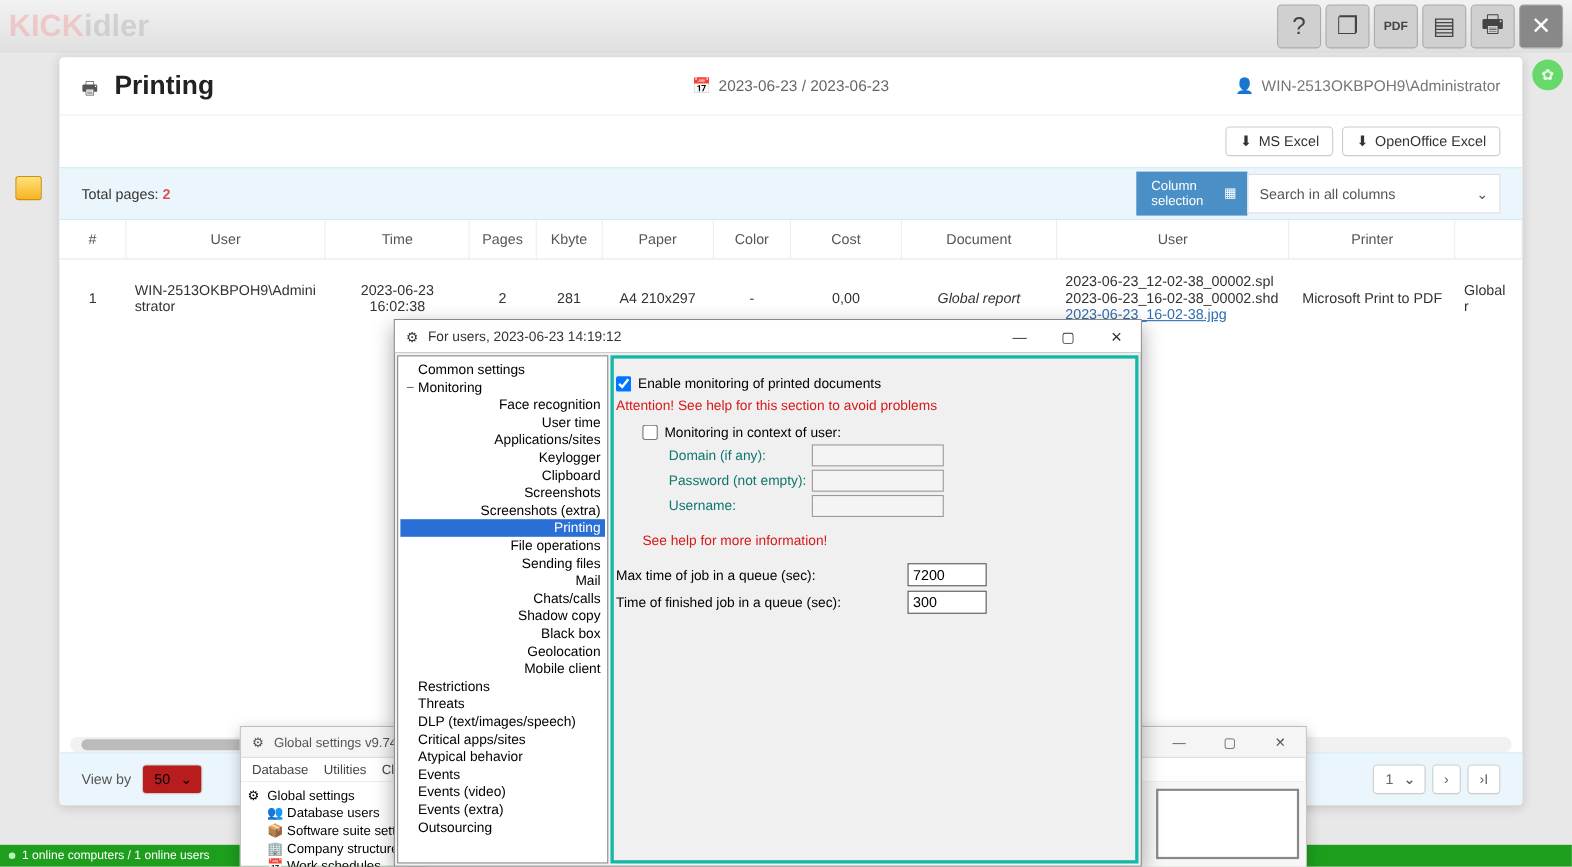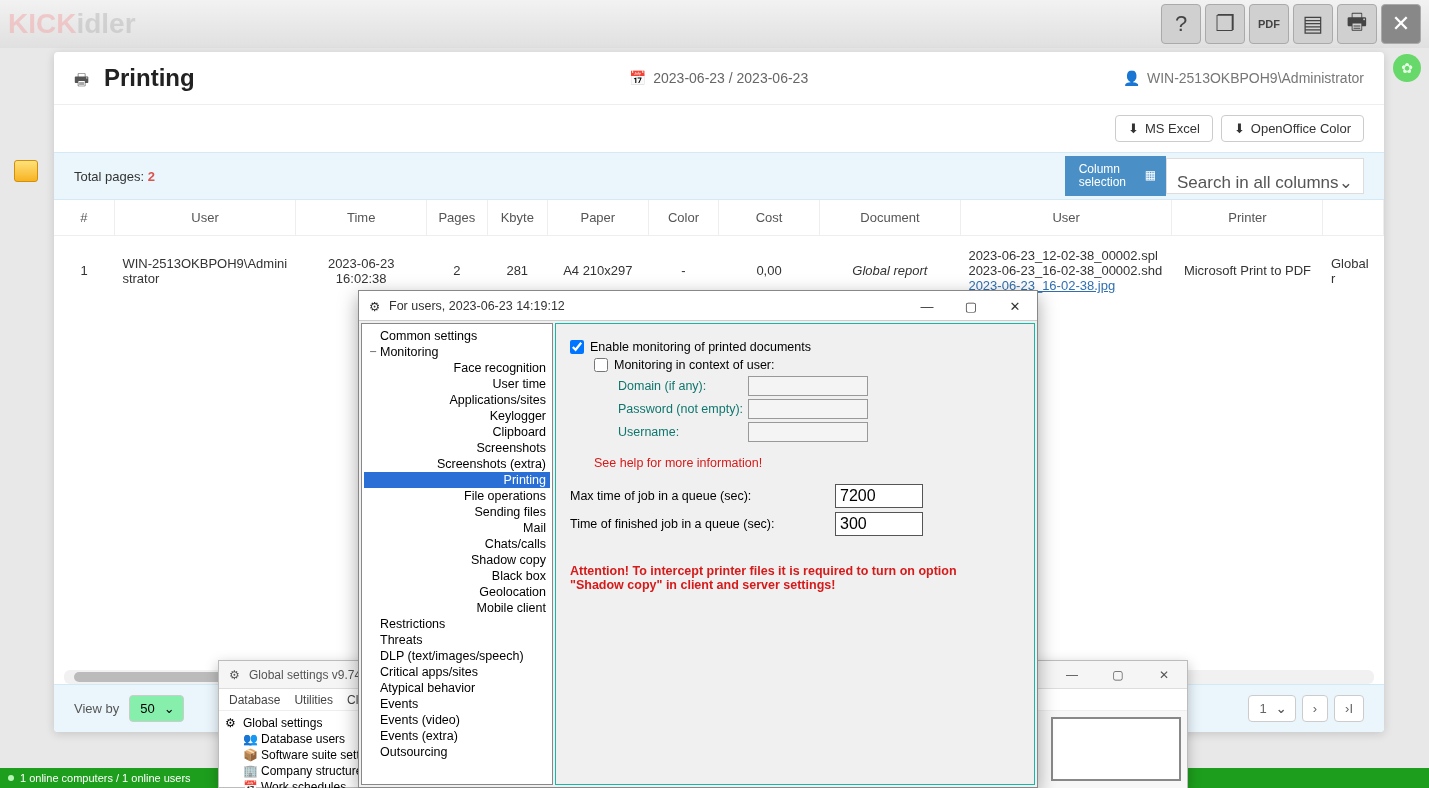--- a/index.html
+++ b/index.html
@@ -24,39 +24,39 @@
   .pm-header .date { position:absolute; left:50%; transform:translateX(-50%); font-size:14px; color:#666; display:flex; align-items:center; gap:6px;}
   .pm-header .user { margin-left:auto; font-size:14px; color:#777; display:flex; align-items:center; gap:6px;}
   .pm-toolbar { display:flex; justify-content:flex-end; gap:8px; padding:10px 20px;}
   .btn { border:1px solid #ccc; background:#fff; border-radius:4px; padding:5px 12px; font-size:13px; cursor:pointer; display:flex; align-items:center; gap:6px; color:#333;}
   .pm-filterrow { display:flex; align-items:center; background:#ebf6fc; border-top:1px solid #d3eaf6; border-bottom:1px solid #d3eaf6; padding:0 20px; height:48px; gap:0;}
   .pm-filterrow .total { font-size:13px; color:#333;}
   .pm-filterrow .total b { color:#d9534f; font-weight:600;}
   .spacer { flex:1;}
   .colsel { background:#4a90c7; color:#fff; padding:7px 40px 7px 14px; font-size:12px; display:flex; flex-direction:column; line-height:1.1; position:relative; cursor:pointer;}
   .colsel::after{content:"▦"; position:absolute; right:10px; top:50%; transform:translateY(-50%);}
-  .search-col { width:198px; border:1px solid #ddd; background:#fff; display:flex; align-items:flex-end; padding:0 10px; height:36px; font-size:17px; color:#555; margin-left:0; position:relative; cursor:pointer;}
+  .search-col { width:230px; border:1px solid #ddd; background:#fff; display:flex; align-items:center; padding:0 10px; height:36px; font-size:13px; color:#555; margin-left:0; position:relative; cursor:pointer;}
   .search-col::after{content:"⌄";position:absolute;right:10px;}
   .search-box { width:250px; border:1px solid #ddd; background:#fff; display:flex; align-items:center; padding:0 10px; height:36px; margin-left:8px;}
   .search-box input{border:none;outline:none;width:100%;font-size:13px;}
   .search-box .mag{color:#bbb;margin-left:6px;}
 
   table.data { width:100%; border-collapse:collapse; font-size:13px;}
   table.data th { text-align:center; font-weight:500; color:#555; padding:10px 8px; border-right:1px solid #eee; border-bottom:1px solid #eee; background:#fff;}
   table.data td { text-align:center; padding:12px 8px; color:#333; vertical-align:middle;}
   table.data td.left{text-align:left;}
   .link { color:#2f6fb0; text-decoration:underline; cursor:pointer;}
   .doc { color:#6ca85c; font-style:italic;}
 
   .scroll-h { height:14px; background:#f1f1f1; margin:0 10px; border-radius:6px; display:flex; align-items:center;}
   .scroll-h .thumb{height:10px;background:#bbb;border-radius:5px;width:220px;margin-left:10px;}
 
   .pm-footer{display:flex;align-items:center;padding:10px 20px;background:#ebf6fc;border-top:1px solid #d3eaf6;}
   .pm-footer .viewby{font-size:13px;color:#555;margin-right:10px;}
-  .pm-footer .sel{border:1px solid #ccc;background:#86efac;border-radius:4px;padding:5px 28px 5px 10px;font-size:13px;position:relative;cursor:pointer;}
+  .pm-footer .sel{border:1px solid #ccc;background:#b91c1c;border-radius:4px;padding:5px 28px 5px 10px;font-size:13px;position:relative;cursor:pointer;}
   .pm-footer .sel::after{content:"⌄";position:absolute;right:8px;}
   .pm-footer .pager{margin-left:auto;display:flex;gap:6px;}
   .pm-footer .pager .pg{border:1px solid #ccc;background:#fff;border-radius:4px;padding:5px 10px;font-size:13px;cursor:pointer;color:#666;}
 
   
   .win-gs { position:absolute; top:660px; left:218px; width:970px; height:128px; background:#fff; border:1px solid #bcbcbc; box-shadow:0 4px 12px rgba(0,0,0,0.25); z-index:5;}
   .win-gs .title{height:28px;background:#f5f5f5;border-bottom:1px solid #ddd;display:flex;align-items:center;padding:0 10px;font-size:12px;color:#555;}
   .win-gs .title .ic{width:14px;height:14px;margin-right:6px;}
   .win-gs .ctrls{position:absolute;top:0;right:0;display:flex;}
   .win-gs .ctrls div{width:46px;height:28px;display:flex;align-items:center;justify-content:center;color:#555;cursor:pointer;font-size:12px;}
@@ -74,33 +74,33 @@
   .win-fu .title{height:30px;background:#fff;border-bottom:1px solid #ccc;display:flex;align-items:center;padding:0 10px;font-size:12.5px;color:#333;}
   .win-fu .title .ic{width:14px;height:14px;margin-right:6px;}
   .win-fu .ctrls{position:absolute;top:0;right:0;display:flex;}
   .win-fu .ctrls div{width:44px;height:30px;display:flex;align-items:center;justify-content:center;color:#333;cursor:pointer;font-size:13px;}
   .win-fu .body{display:flex;height:calc(100% - 30px);}
   .fu-tree{width:192px;background:#fff;border:1px solid #888;margin:2px;overflow:auto;font-size:12.5px;padding:4px 2px;}
   .fu-tree .node{padding:1px 4px;cursor:pointer;white-space:nowrap;}
   .fu-tree .node.l2{padding-left:30px;text-align:right;}
   .fu-tree .node.sel{background:#2a6fd6;color:#fff;}
   .fu-tree .exp{display:inline-block;width:10px;text-align:center;margin-right:2px;color:#666;}
-  .fu-pane{flex:1;background:#f0f0f0;border:1px solid #14b8a6;margin:2px 2px 2px 0;padding:12px 14px;font-size:12.5px;overflow:auto;}
+  .fu-pane{flex:1;background:#f0f0f0;border:3px solid #14b8a6;margin:2px 2px 2px 0;padding:12px 2px;font-size:12.5px;overflow:auto;}
   .chkrow{display:flex;align-items:center;gap:6px;margin:4px 0;}
   .chkrow input{width:14px;height:14px;}
   .red{color:#d61a1a;}
   .bold{font-weight:700;}
   .fieldrow{display:flex;align-items:center;margin:3px 0;}
   .fieldrow label{width:130px;color:#0f766e;}
   .fieldrow input{width:120px;border:1px solid #999;background:#fff;padding:2px 4px;font-size:12px;}
   .fieldrow.disabled input{background:#f4f4f4;}
   .fu-pane .indent{margin-left:24px;}
   .valrow{display:flex;align-items:center;margin:4px 0;}
   .valrow label{width:265px;}
-  .valrow input{width:88px;border:1px solid #555;padding:2px 4px;font-size:16px;text-align:left;}
+  .valrow input{width:72px;border:1px solid #555;padding:2px 4px;font-size:13px;text-align:left;}
 
   .badge-y{position:absolute;top:160px;left:14px;width:24px;height:22px;background:linear-gradient(#ffe27a,#f7b323);border:1px solid #d18f0b;border-radius:3px;z-index:1;}
   .badge-g{position:absolute;top:54px;right:8px;width:28px;height:28px;border-radius:50%;background:#67d86a;z-index:11;display:flex;align-items:center;justify-content:center;color:#e6ffe6;font-size:14px;}
 </style>
 </head>
 <body>
 
 <div class="bg-bar">
   <div class="bg-logo">
     <span class="k1">KICK</span><span>idler</span>
@@ -134,21 +134,21 @@
       <span>WIN-2513OKBPOH9\Administrator</span>
     </div>
   </div>
   <div class="pm-toolbar">
     <button class="btn">
         <span>⬇</span>
         <span>MS Excel</span>
       </button>
     <button class="btn">
         <span>⬇</span>
-        <span>OpenOffice Color</span>
+        <span>OpenOffice Excel</span>
       </button>
   </div>
   <div class="pm-filterrow">
     <span class="total"><span>Total pages: </span><b>2</b></span>
     <span class="spacer"></span>
     <div class="colsel">
       <span>Column</span>
         <span>selection</span>
     </div>
     <div class="search-col">
@@ -293,20 +293,21 @@
         <div class="node"><span class="exp"></span><span>Events</span></div>
         <div class="node"><span class="exp"></span><span>Events (video)</span></div>
         <div class="node"><span class="exp"></span><span>Events (extra)</span></div>
         <div class="node"><span class="exp"></span><span>Outsourcing</span></div>
       </div>
     <div class="fu-pane">
       <div class="chkrow">
         <input type="checkbox" checked="" style="">
         <span>Enable monitoring of printed documents</span>
       </div>
+      <div class="red" style="margin:6px 0 10px 0;">Attention! See help for this section to avoid problems</div>
       <div class="indent">
         <div class="chkrow">
           <input type="checkbox" style="">
           <span>Monitoring in context of user:</span>
         </div>
         <div class="indent">
           <div class="fieldrow disabled">
               <label>Domain (if any):</label>
               <input disabled="" style="">
             </div>
@@ -322,16 +323,15 @@
         <div class="red" style="margin:14px 0;">See help for more information!</div>
       </div>
       <div class="valrow">
           <label>Max time of job in a queue (sec):</label>
           <input value="7200" style="">
         </div>
       <div class="valrow">
           <label>Time of finished job in a queue (sec):</label>
           <input value="300" style="">
         </div>
-      <div class="red bold" style="margin-top:28px;max-width:430px;">Attention! To intercept printer files it is required to turn on option "Shadow copy" in client and server settings!</div>
     </div>
   </div>
 </div>
 
 </body></html>

